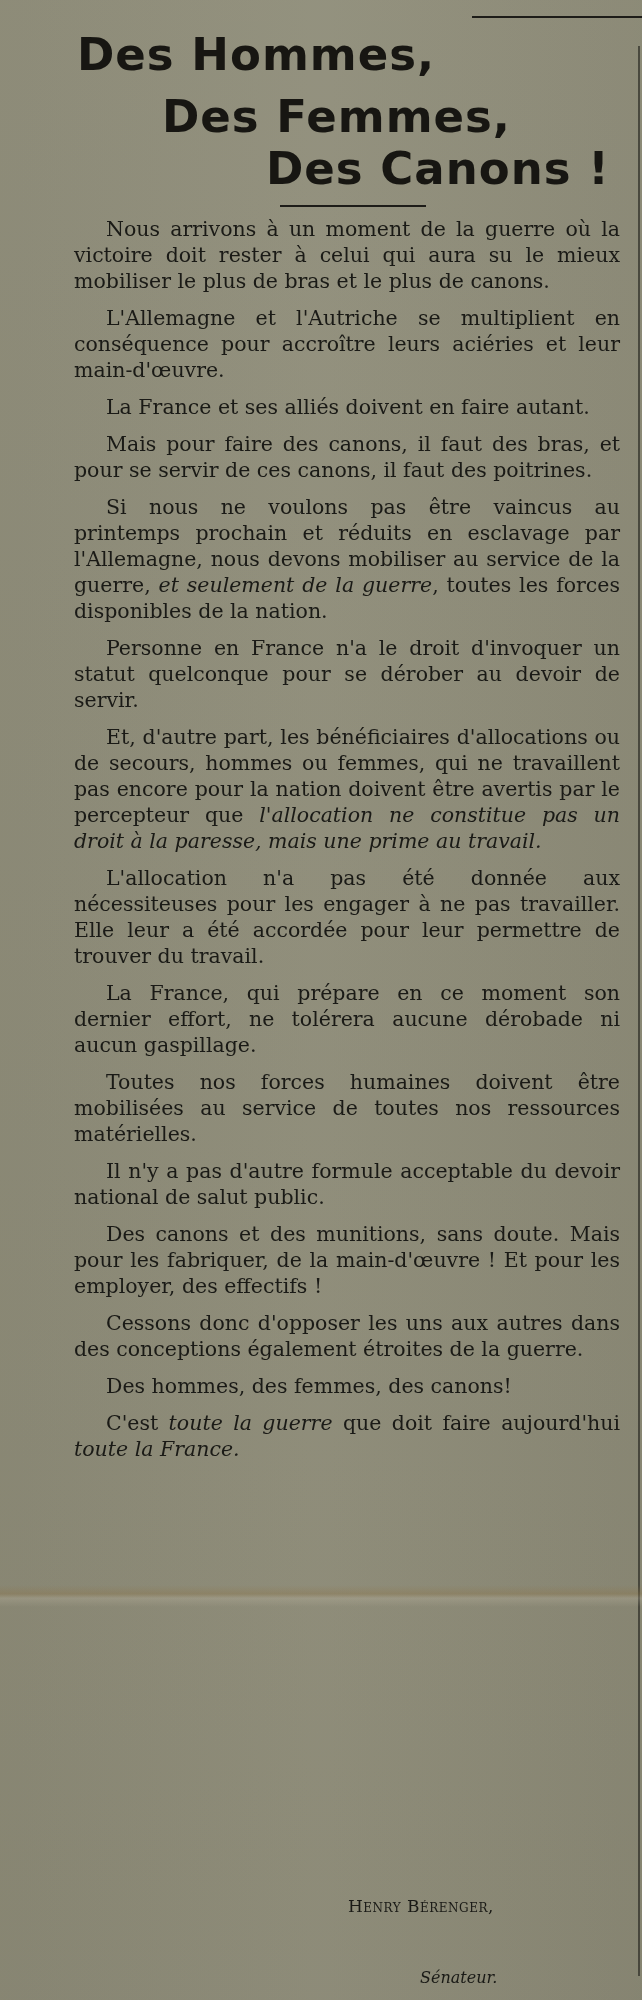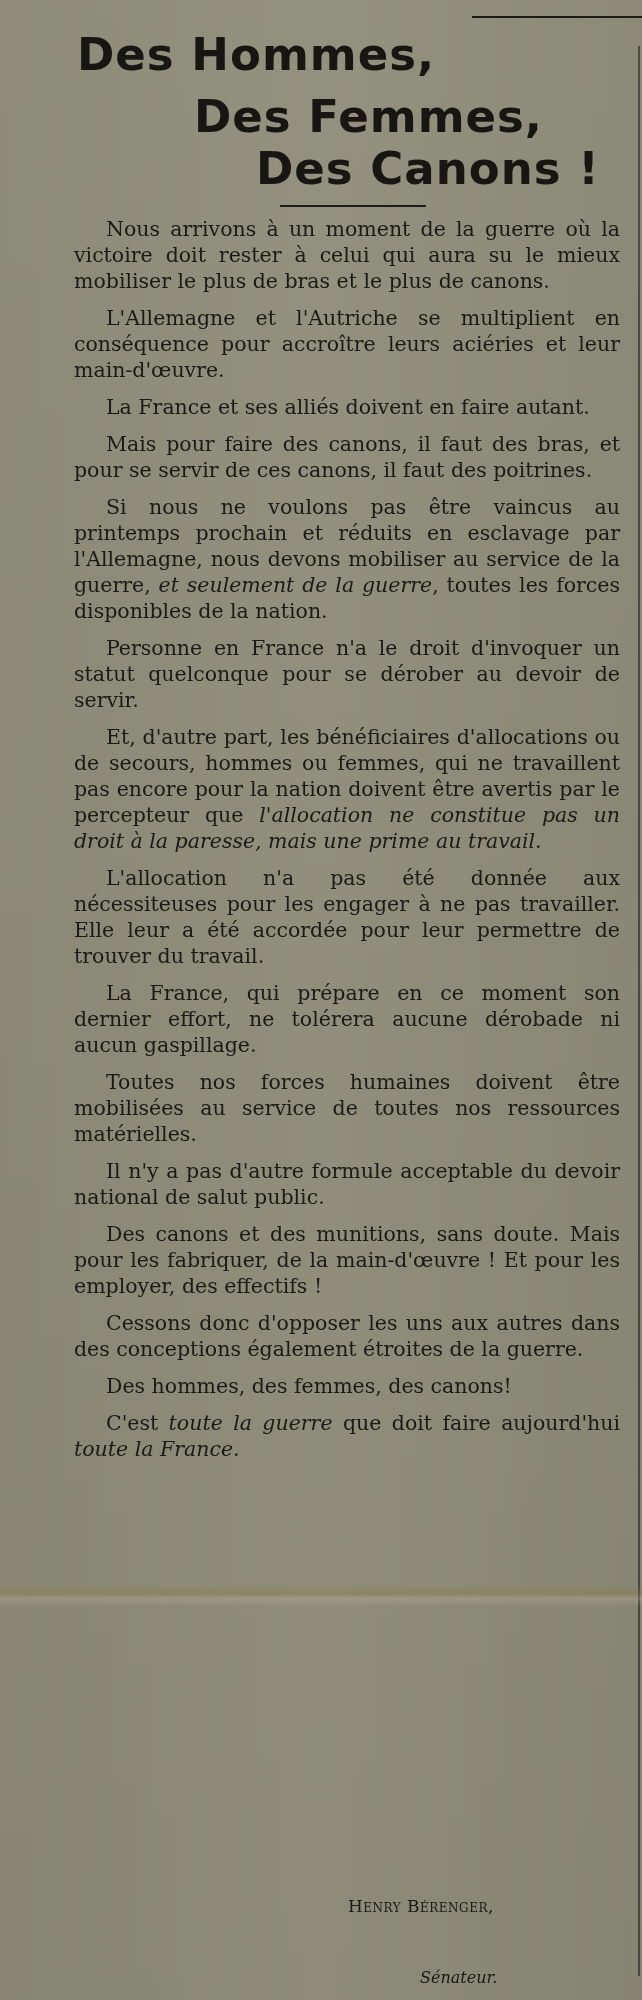--- a/index.html
+++ b/index.html
@@ -13,22 +13,22 @@
     color:#1a1a16;
     position:relative;
   }
   .top-rule { position:absolute; left:472px; right:0; top:16px; height:2px; background:#1d1c18; }
   .right-rule { position:absolute; right:2px; top:46px; height:1930px; width:2px; background:rgba(20,20,16,0.55); }
   .crease { position:absolute; left:0; right:0; top:1585px; height:22px;
     background:linear-gradient(180deg, rgba(120,100,60,0) 0%, rgba(140,115,70,0.35) 40%, rgba(200,190,170,0.25) 60%, rgba(120,100,60,0) 100%); }
   .headline { position:absolute; font-family:"DejaVu Sans", sans-serif; font-weight:bold;
     font-size:45px; letter-spacing:1px; color:#171612; line-height:50px; white-space:nowrap; }
   .h1 { left:77px; top:30px; }
-  .h2 { left:162px; top:92px;margin-left:32px; }
-  .h3 { left:256px; top:144px; }
+  .h2 { left:162px; top:92px; }
+  .h3 { left:266px; top:144px; }
   .sep { position:absolute; left:280px; top:205px; width:146px; height:2px; background:#1d1c18; }
   .article { position:absolute; left:74px; width:546px; top:216px; font-size:20.5px; line-height:26px; }
   .article p { margin:0 0 11px 0; text-indent:32px; text-align:justify; }
   .article p em { font-style:italic; }
   .sig-name { position:absolute; left:348px; top:1896px; font-size:17px; font-variant:small-caps; letter-spacing:0.5px; }
   .sig-title { position:absolute; left:420px; top:1968px; font-size:16px; font-style:italic; }
 </style>
 </head>
 <body>
 

